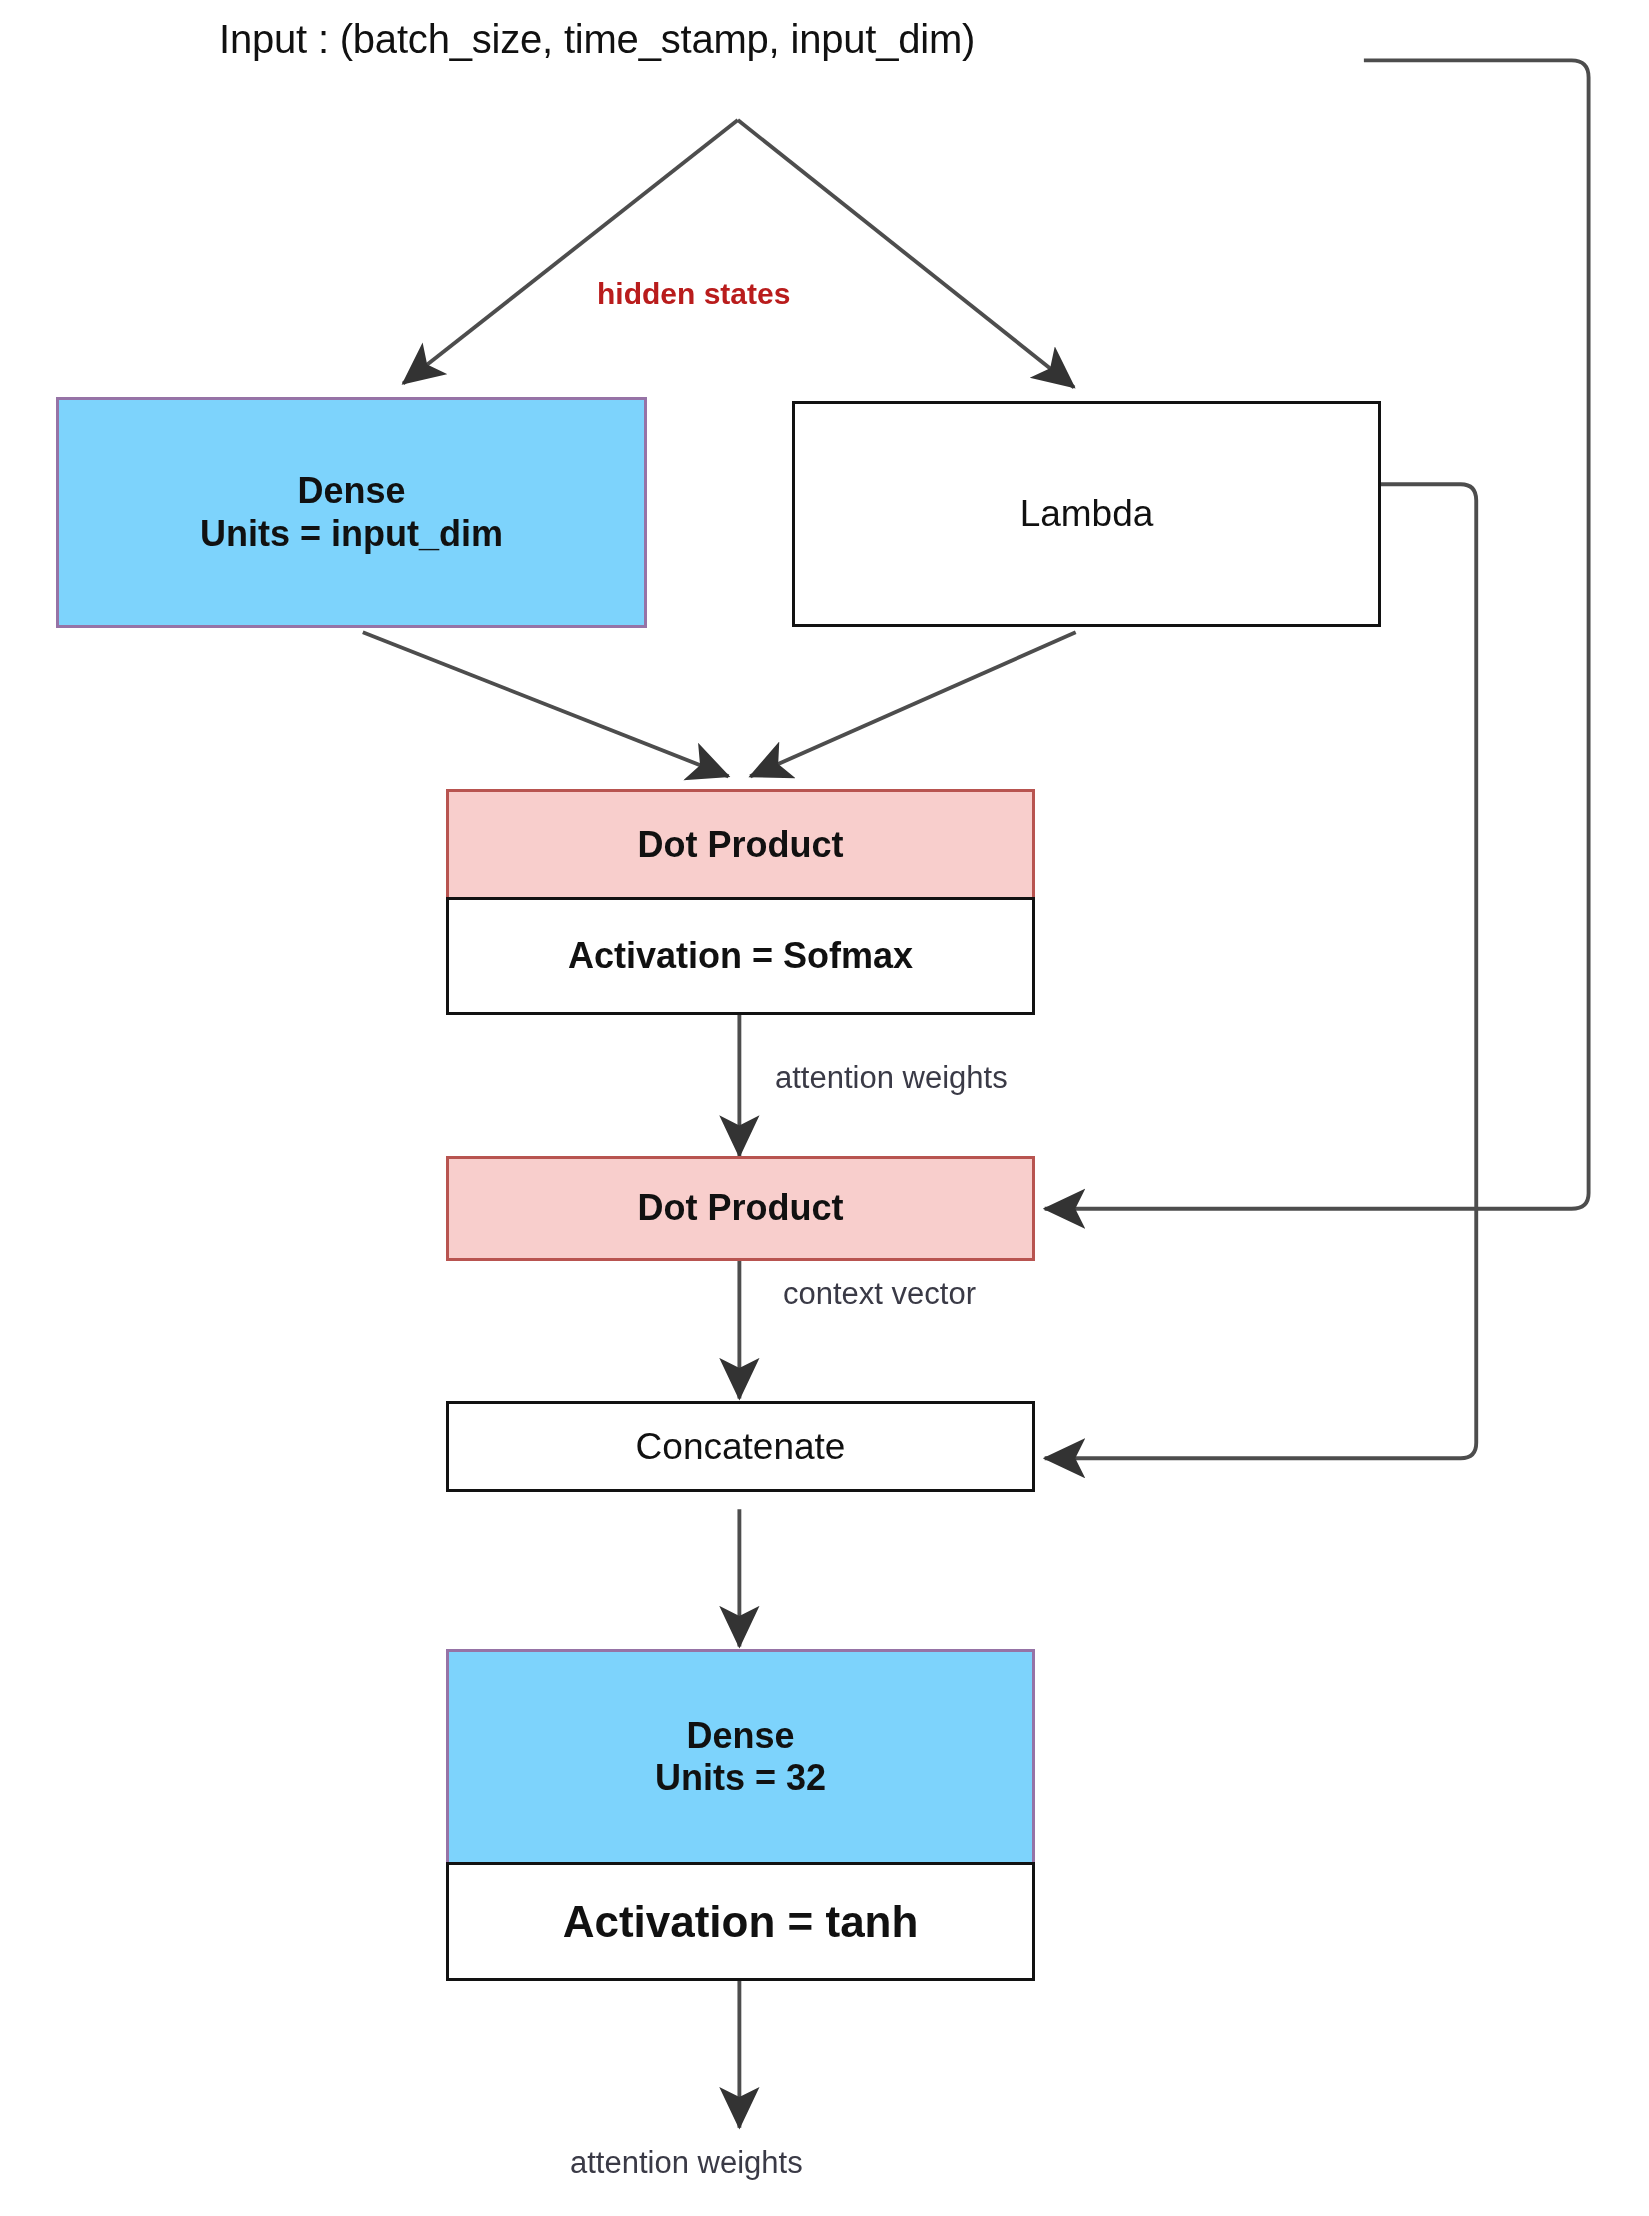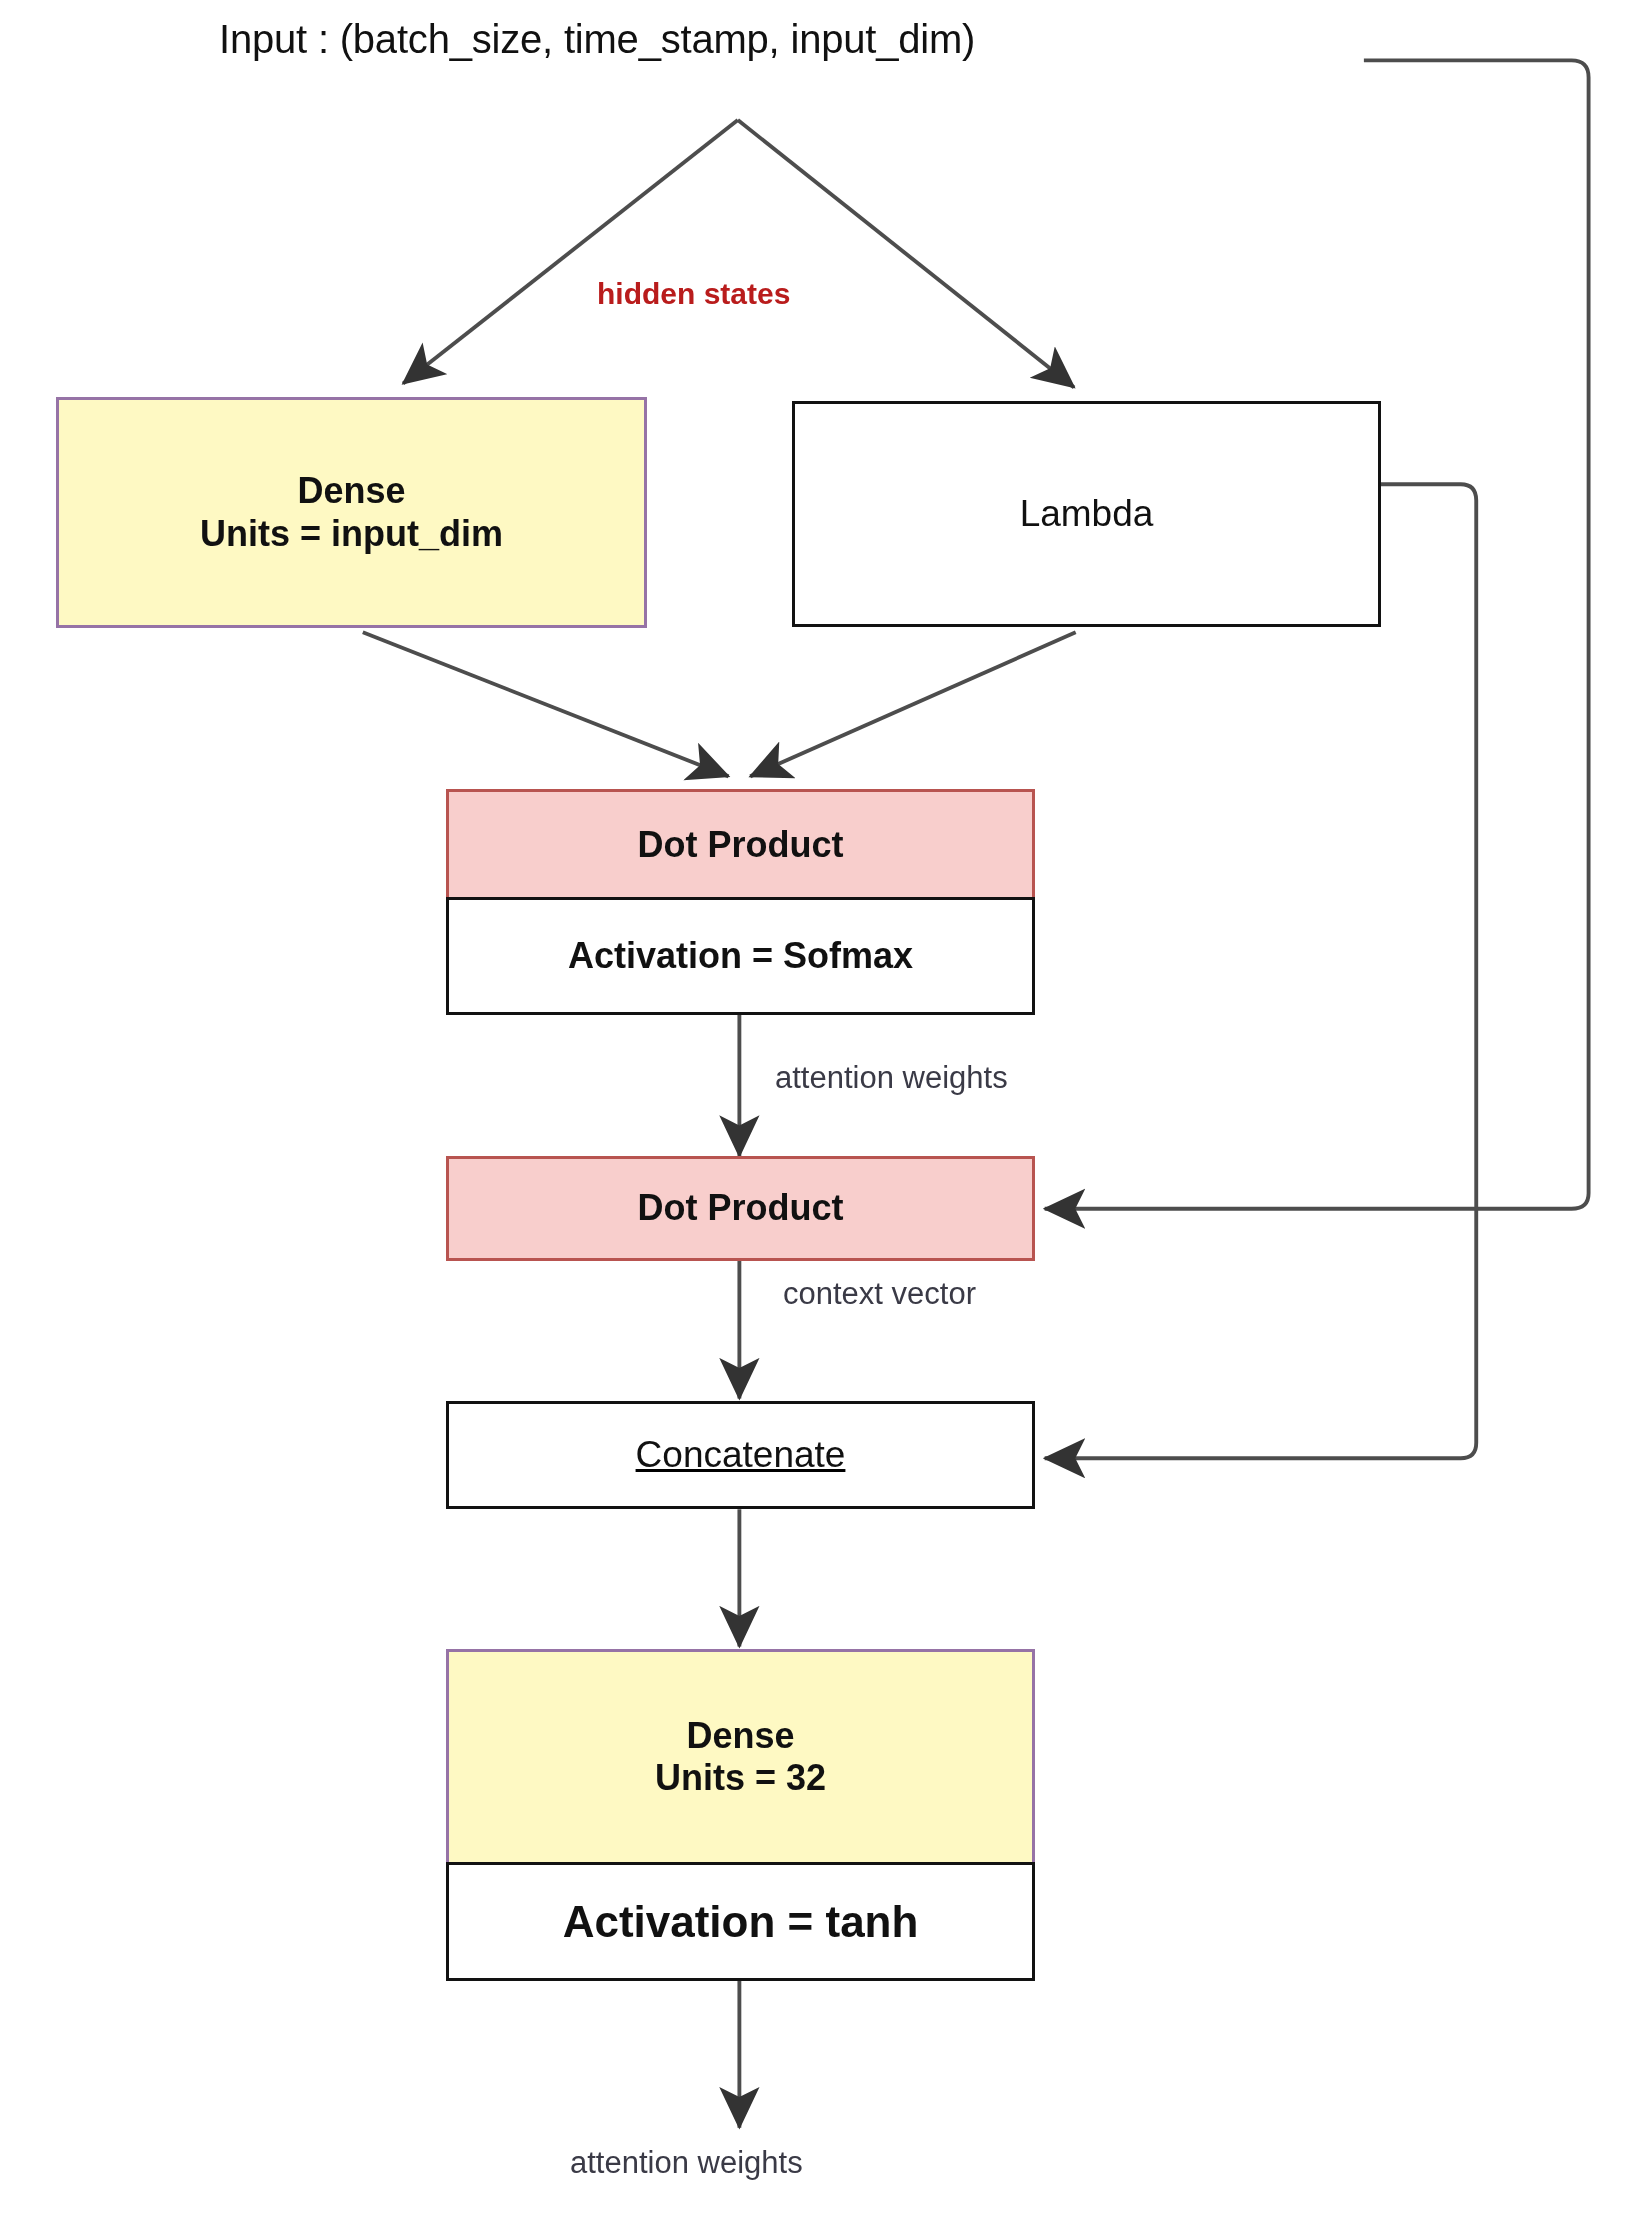--- a/index.html
+++ b/index.html
@@ -64,21 +64,21 @@
     text-align: center;
   }
   .band-line {
     font-weight: bold;
     color: #111111;
     line-height: 1.18;
     white-space: nowrap;
   }
 
   
-  .fill-purple  { background: #fef9c3; border: 3.9px solid #9673a6; }
+  .fill-purple  { background: #7dd3fc; border: 3.9px solid #9673a6; }
   .fill-pink    { background: #f8cecc; border: 3.9px solid #b85450; }
   .fill-white   { background: #ffffff; border: 3.9px solid #121212; }
 
   
   .sub-white {
     background: #ffffff;
     border: 3.9px solid #121212;
     border-top-width: 3.9px;
     margin-top: -3.9px;
   }
@@ -150,21 +150,21 @@
       <div class="band-line" style="font-size:36px;">Activation = Sofmax</div>
     </div>
   </div>
 
   <div class="node" style="left:446px; top:1156px; width:589px; height:105px;">
     <div class="band fill-pink" style="width:100%; height:100%;">
       <div class="band-line" style="font-size:36px;">Dot Product</div>
     </div>
   </div>
 
-  <div class="node" style="left:446px; top:1401px; width:589px; height:108px;text-decoration:underline;">
+  <div class="node" style="left:446px; top:1401px; width:589px; height:91px;">
     <div class="band fill-white" style="width:100%; height:100%;">
       <div class="band-line" style="font-size:37px; font-weight:normal;">Concatenate</div>
     </div>
   </div>
 
   <div class="node" style="left:446px; top:1649px; width:589px; height:332px;">
     <div class="band fill-purple" style="width:100%; height:217px;">
       <div class="band-line" style="font-size:36px;">Dense</div>
       <div class="band-line" style="font-size:36px;">Units = 32</div>
     </div>

